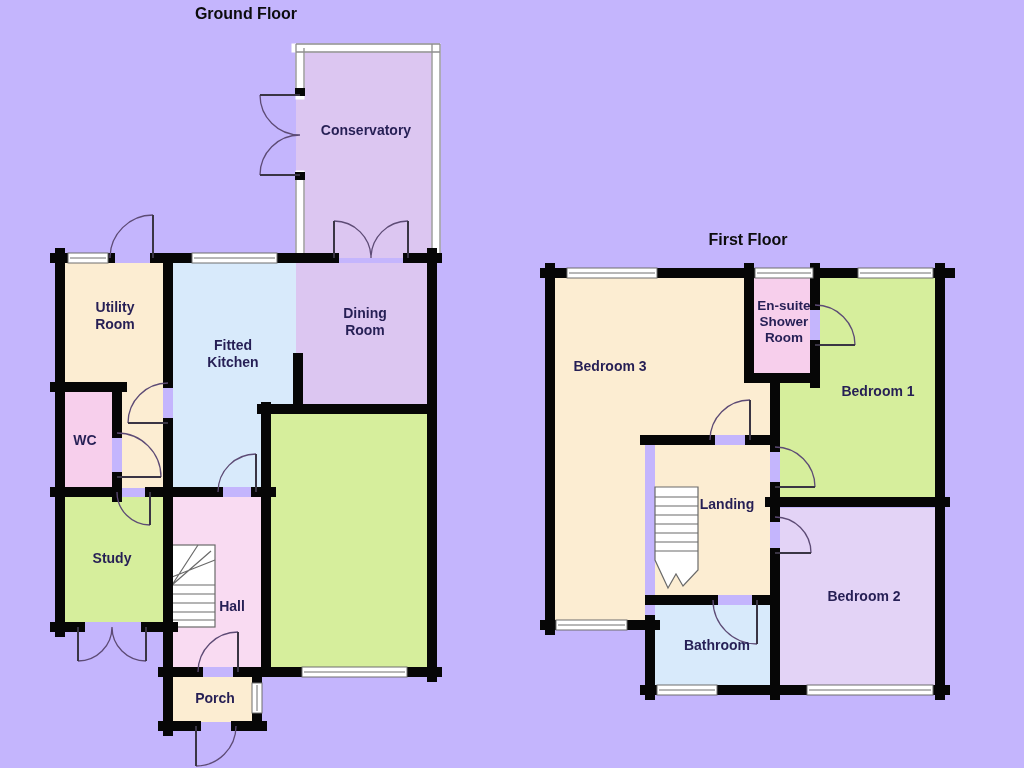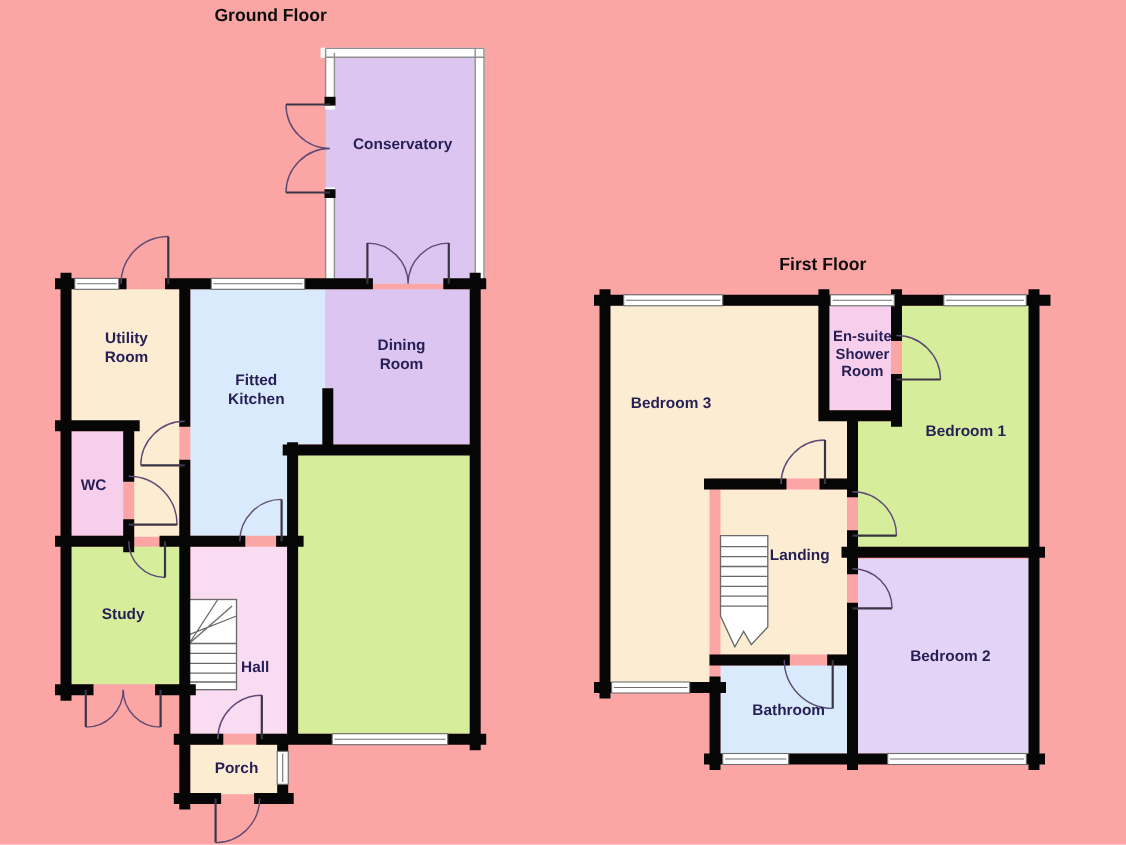--- a/index.html
+++ b/index.html
@@ -1,16 +1,16 @@
 <!DOCTYPE html>
 <html><head>
 <meta charset="utf-8">
 <style>
   html,body{margin:0;padding:0;background:#fff;}
-  .canvas{width:1024px;height:768px;background:#fca5a5;overflow:hidden;}
+  .canvas{width:1024px;height:768px;background:#c4b5fd;overflow:hidden;}
   svg{display:block;}
   text{font-family:"Liberation Sans","DejaVu Sans",sans-serif;}
   .rl{font-size:14px;font-weight:bold;text-anchor:middle;}
   .rl3{font-size:13.5px;font-weight:bold;text-anchor:middle;}
   .tl{font-size:16px;font-weight:bold;text-anchor:middle;}
 </style>
 </head>
 <body>
 
 <div class="canvas">

